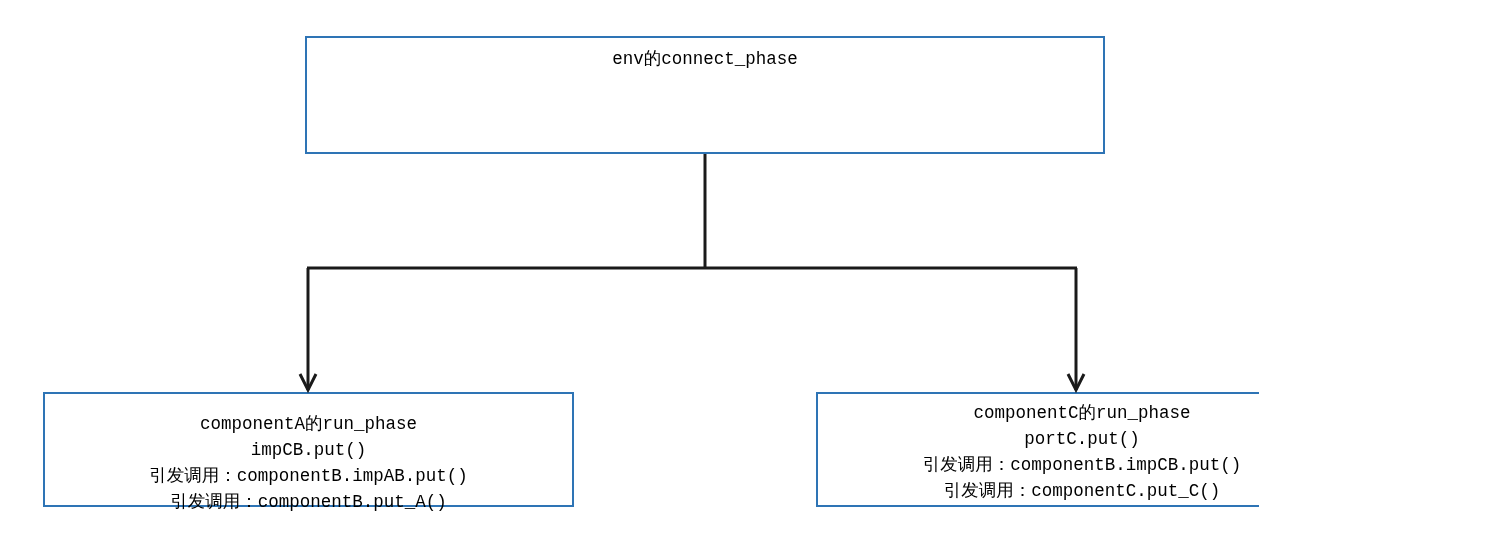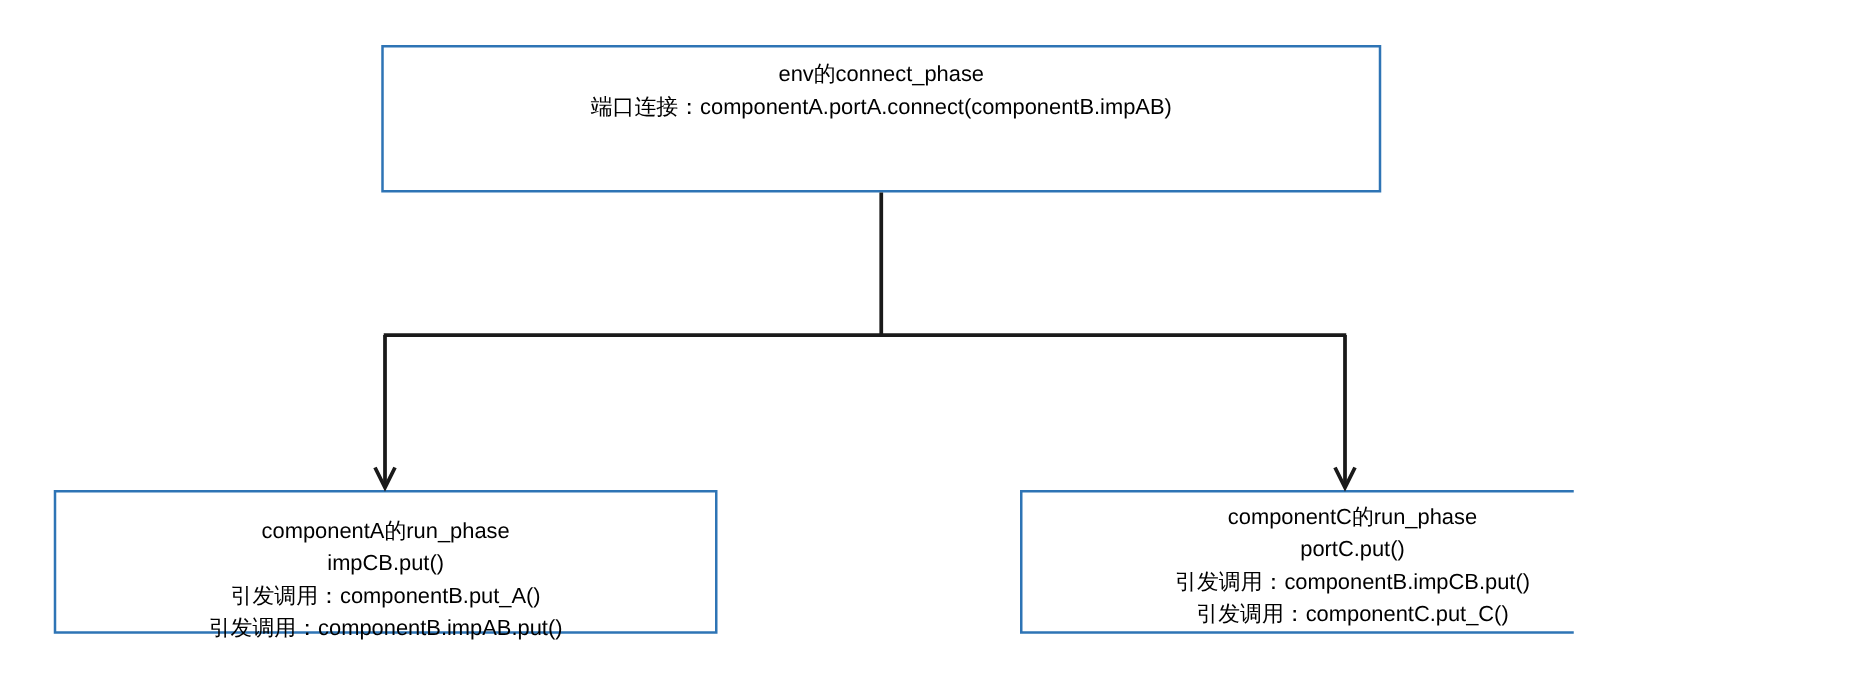--- a/index.html
+++ b/index.html
@@ -9,20 +9,21 @@
   }
   body {
     font-family: "Liberation Sans", "DejaVu Sans", sans-serif;
   }
   #canvas {
     position: relative;
     width: 1259px;
     height: 551px;
     background: #ffffff;
     overflow: hidden;
+    font-family: Liberation Mono, monospace;
   }
   .box {
     position: absolute;
     box-sizing: border-box;
     border: 2px solid #2E74B5;
     background: #ffffff;
     display: flex;
     flex-direction: column;
     align-items: center;
     justify-content: flex-start;
@@ -64,28 +65,27 @@
     pointer-events: none;
   }
 </style>
 </head>
 <body>
 
 <div id="canvas">
 
   <div class="box" id="box-connect-phase">
     <div class="line">env的connect_phase</div>
-    <div class="line">端口连接：componentA.portA.connect(componentB.impAB)</div>
   </div>
 
   <div class="box" id="box-componentA">
     <div class="line">componentA的run_phase</div>
     <div class="line">impCB.put()</div>
+    <div class="line">引发调用：componentB.impAB.put()</div>
     <div class="line">引发调用：componentB.put_A()</div>
-    <div class="line">引发调用：componentB.impAB.put()</div>
   </div>
 
   <div class="box" id="box-componentC">
     <div class="line">componentC的run_phase</div>
     <div class="line">portC.put()</div>
     <div class="line">引发调用：componentB.impCB.put()</div>
     <div class="line">引发调用：componentC.put_C()</div>
   </div>
 
   <svg id="connectors" viewBox="0 0 1493 551">

